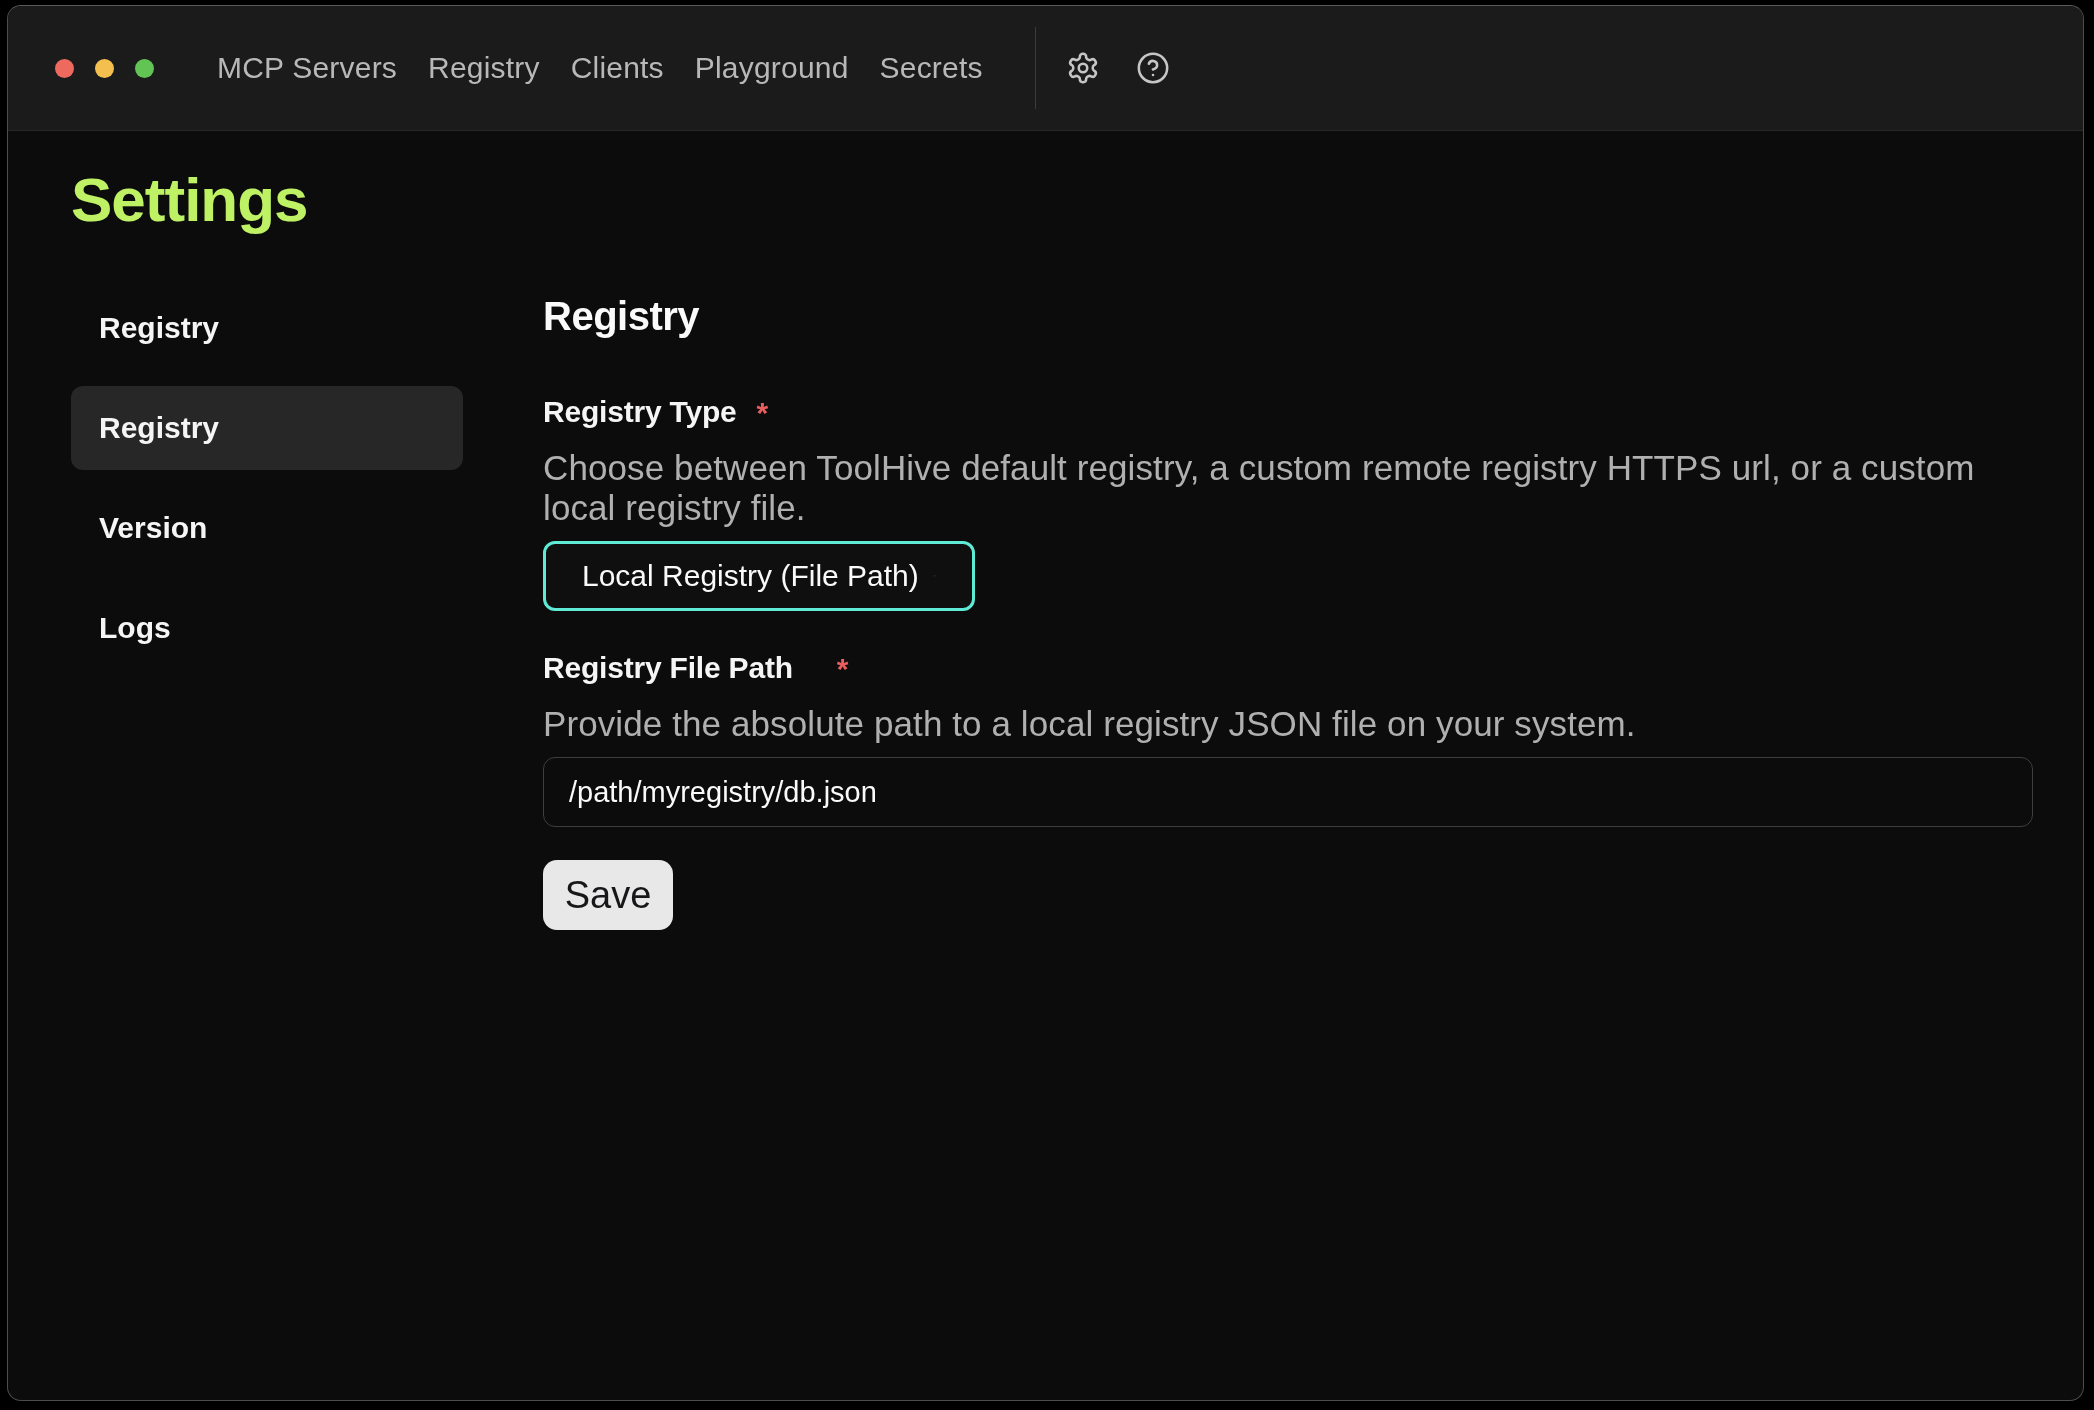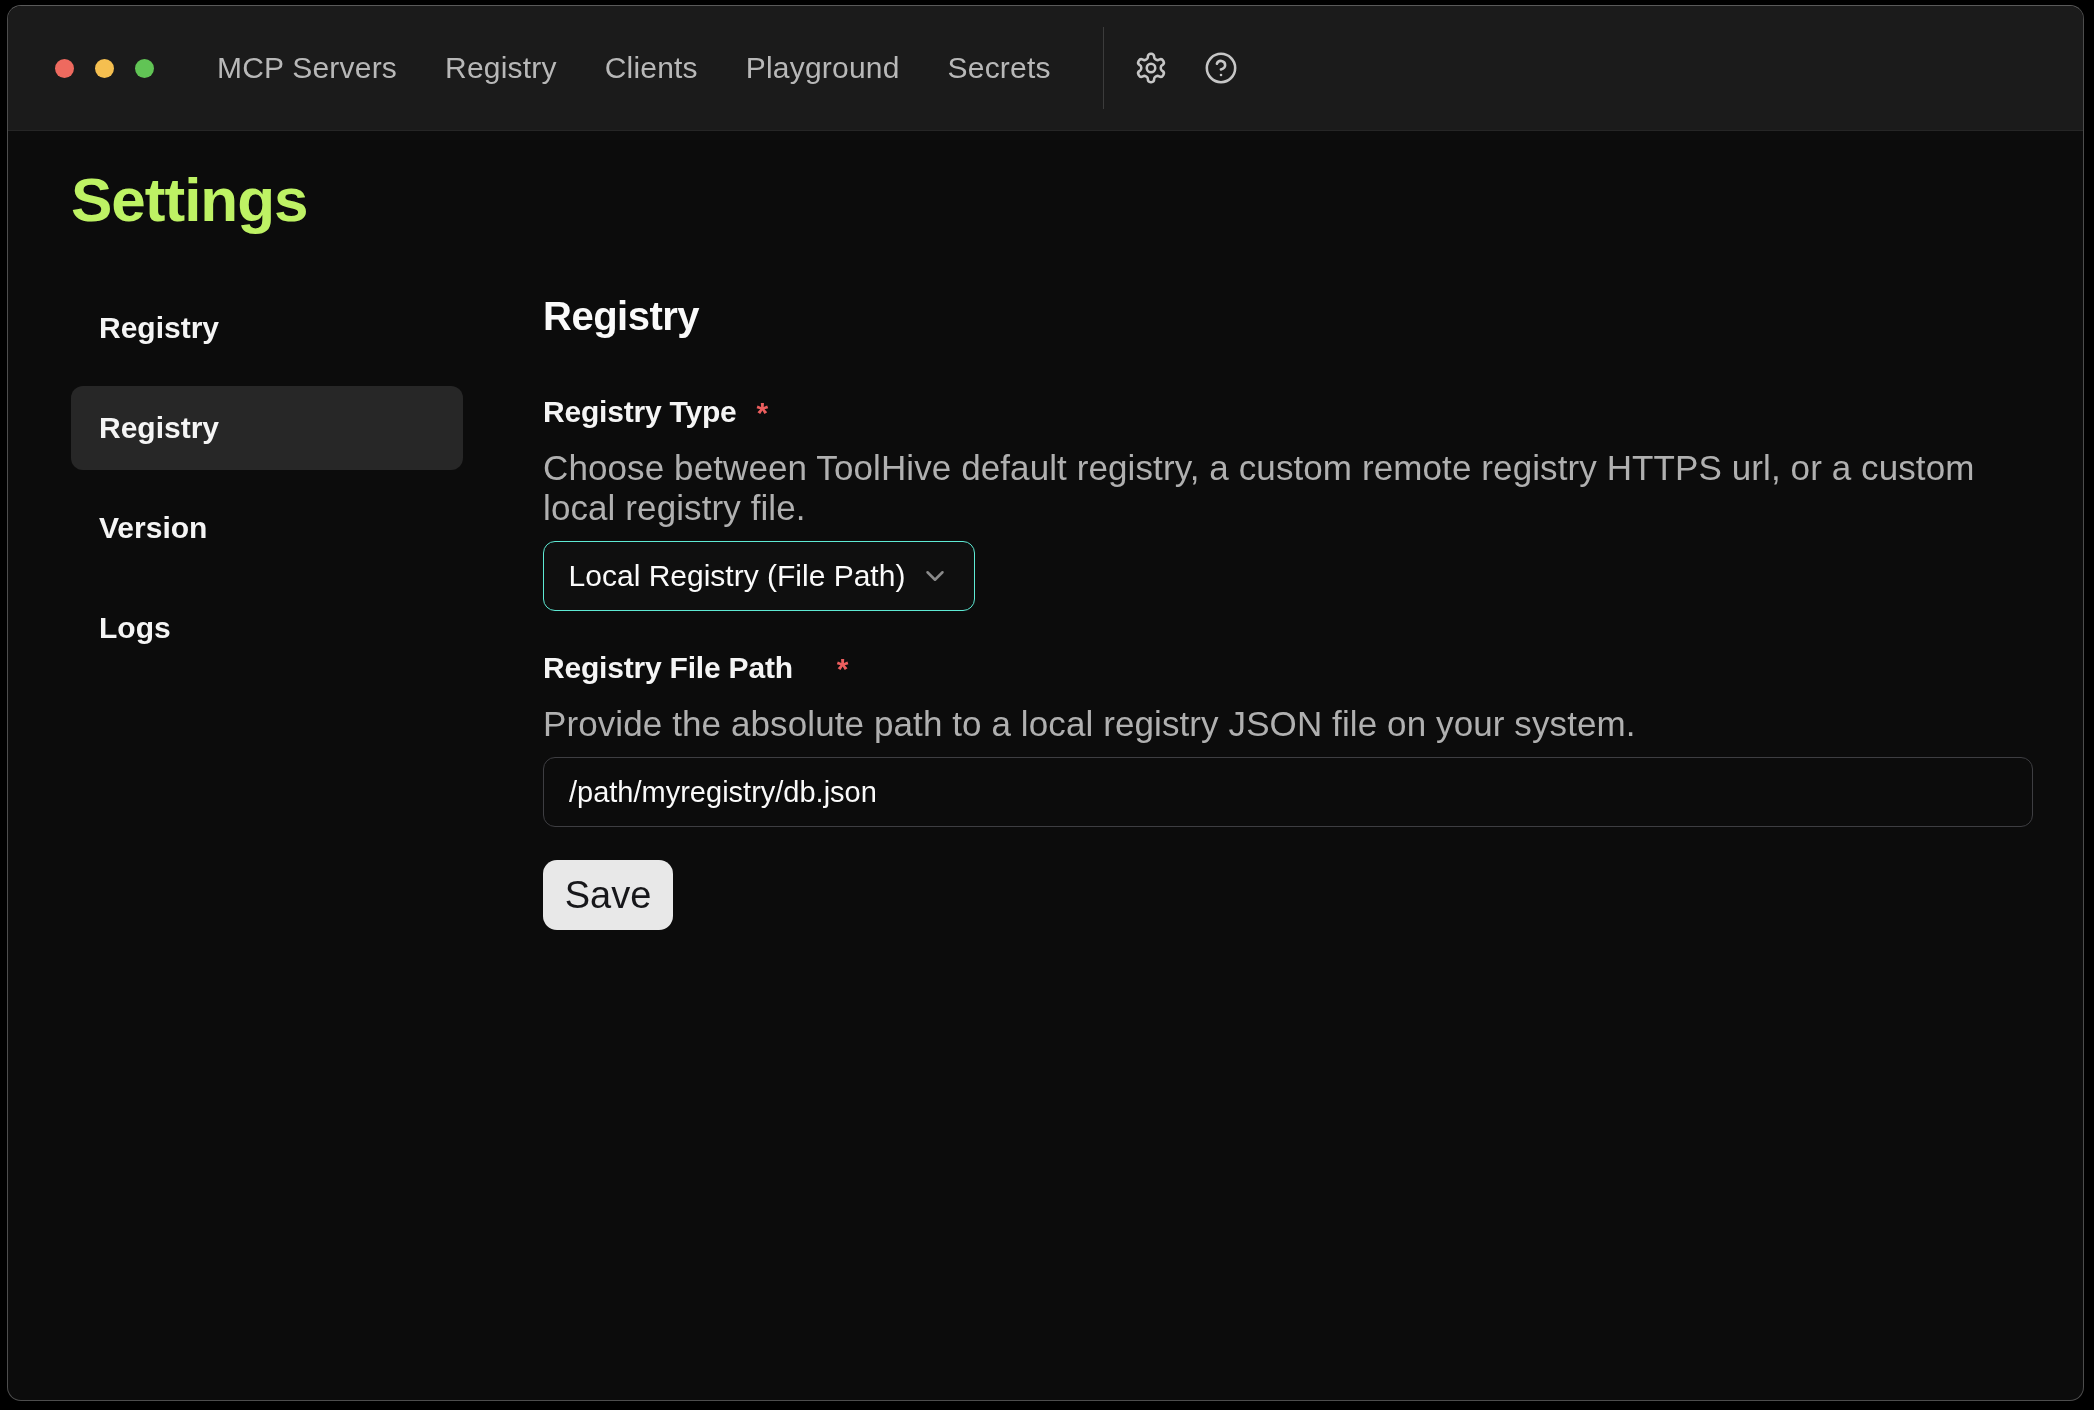--- a/index.html
+++ b/index.html
@@ -32,21 +32,21 @@
   .traffic-lights {
     display: flex; gap: 21px;
     margin-left: 47px;
   }
   .traffic-light { width: 19px; height: 19px; border-radius: 50%; }
   .tl-close { background: #ee6a5f; }
   .tl-min   { background: #f5bf50; }
   .tl-zoom  { background: #61c455; }
   .nav {
     display: flex; align-items: center;
-    gap: 48px;
+    gap: 31px;
     margin-left: 63px;
   }
   .nav-item {
     font-size: 30px;
     color: #b8b8b8;
     letter-spacing: 0.2px;
     cursor: default;
     white-space: nowrap;
   }
   .nav-divider {
@@ -116,26 +116,25 @@
     margin-top: 17px;
     color: #b0b0b0;
     font-size: 35px;
     font-weight: 400;
     letter-spacing: 0.1px;
   }
   .select-control {
     margin-top: 13px;
     width: 432px; height: 70px;
     background: #0f0f0f;
-    border: 1px solid #5eead4;
+    border: 3px solid #5eead4;
     border-radius: 12px;
     display: flex; align-items: center;
-    padding: 0 24px;
+    padding: 0 36px;
     cursor: default;
-    text-align: center;
   }
   .select-value {
     color: #fafafa;
     font-size: 30px;
     flex: 1;
     white-space: nowrap;
   }
   .chevron-icon { width: 30px; height: 30px; color: #8a8a8a; margin-left: 14px; display: block; }
   .text-input {
     margin-top: 13px;

